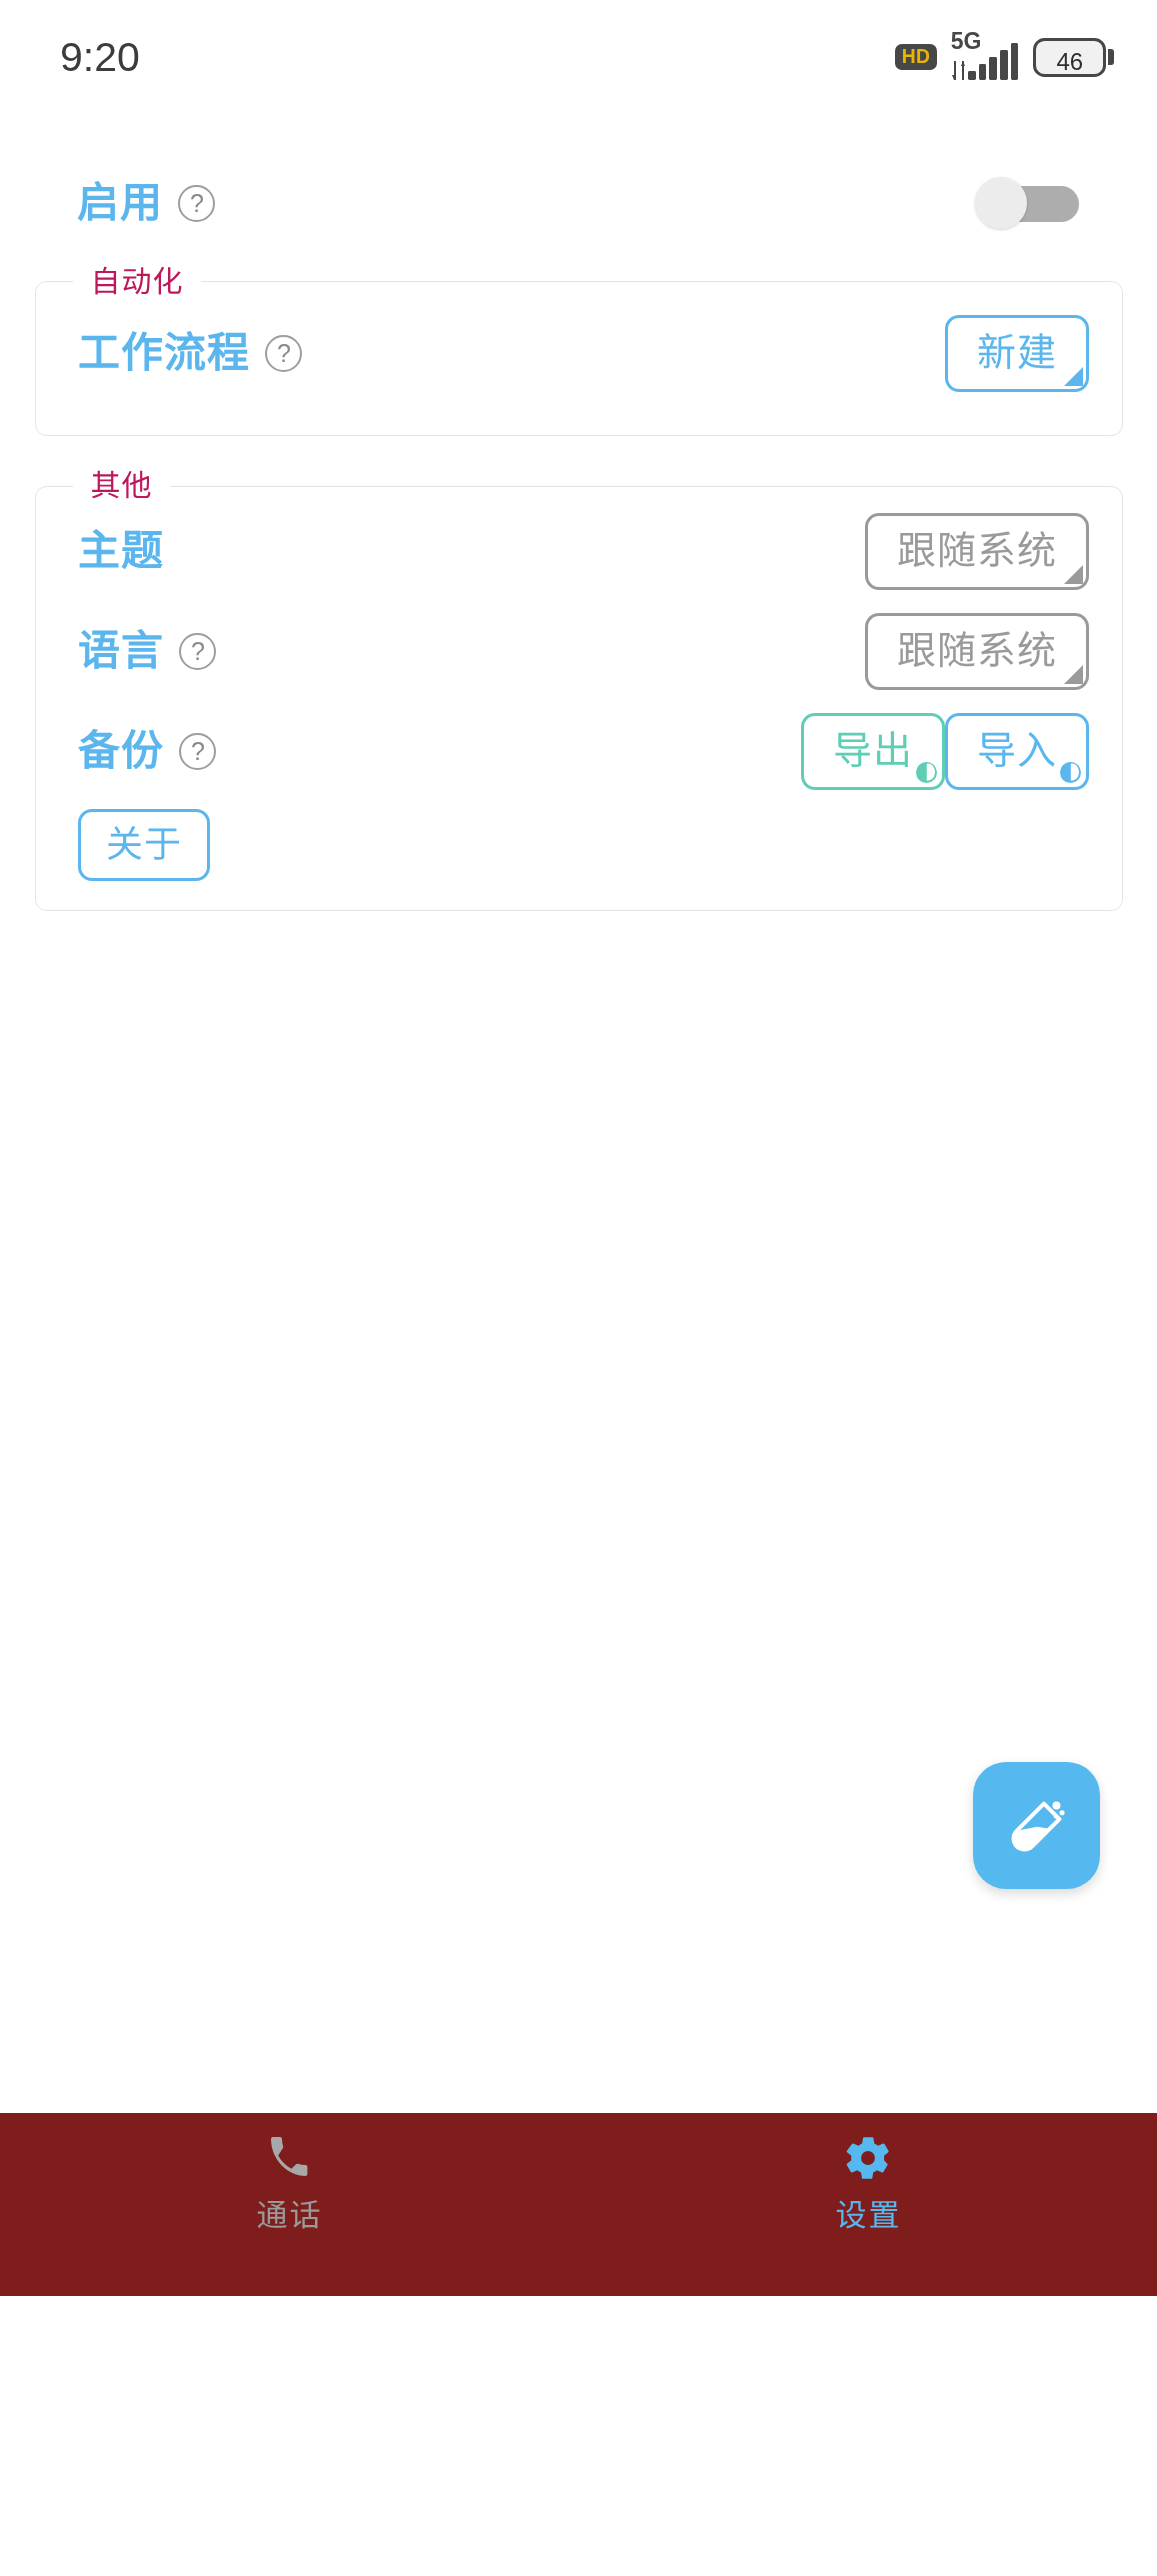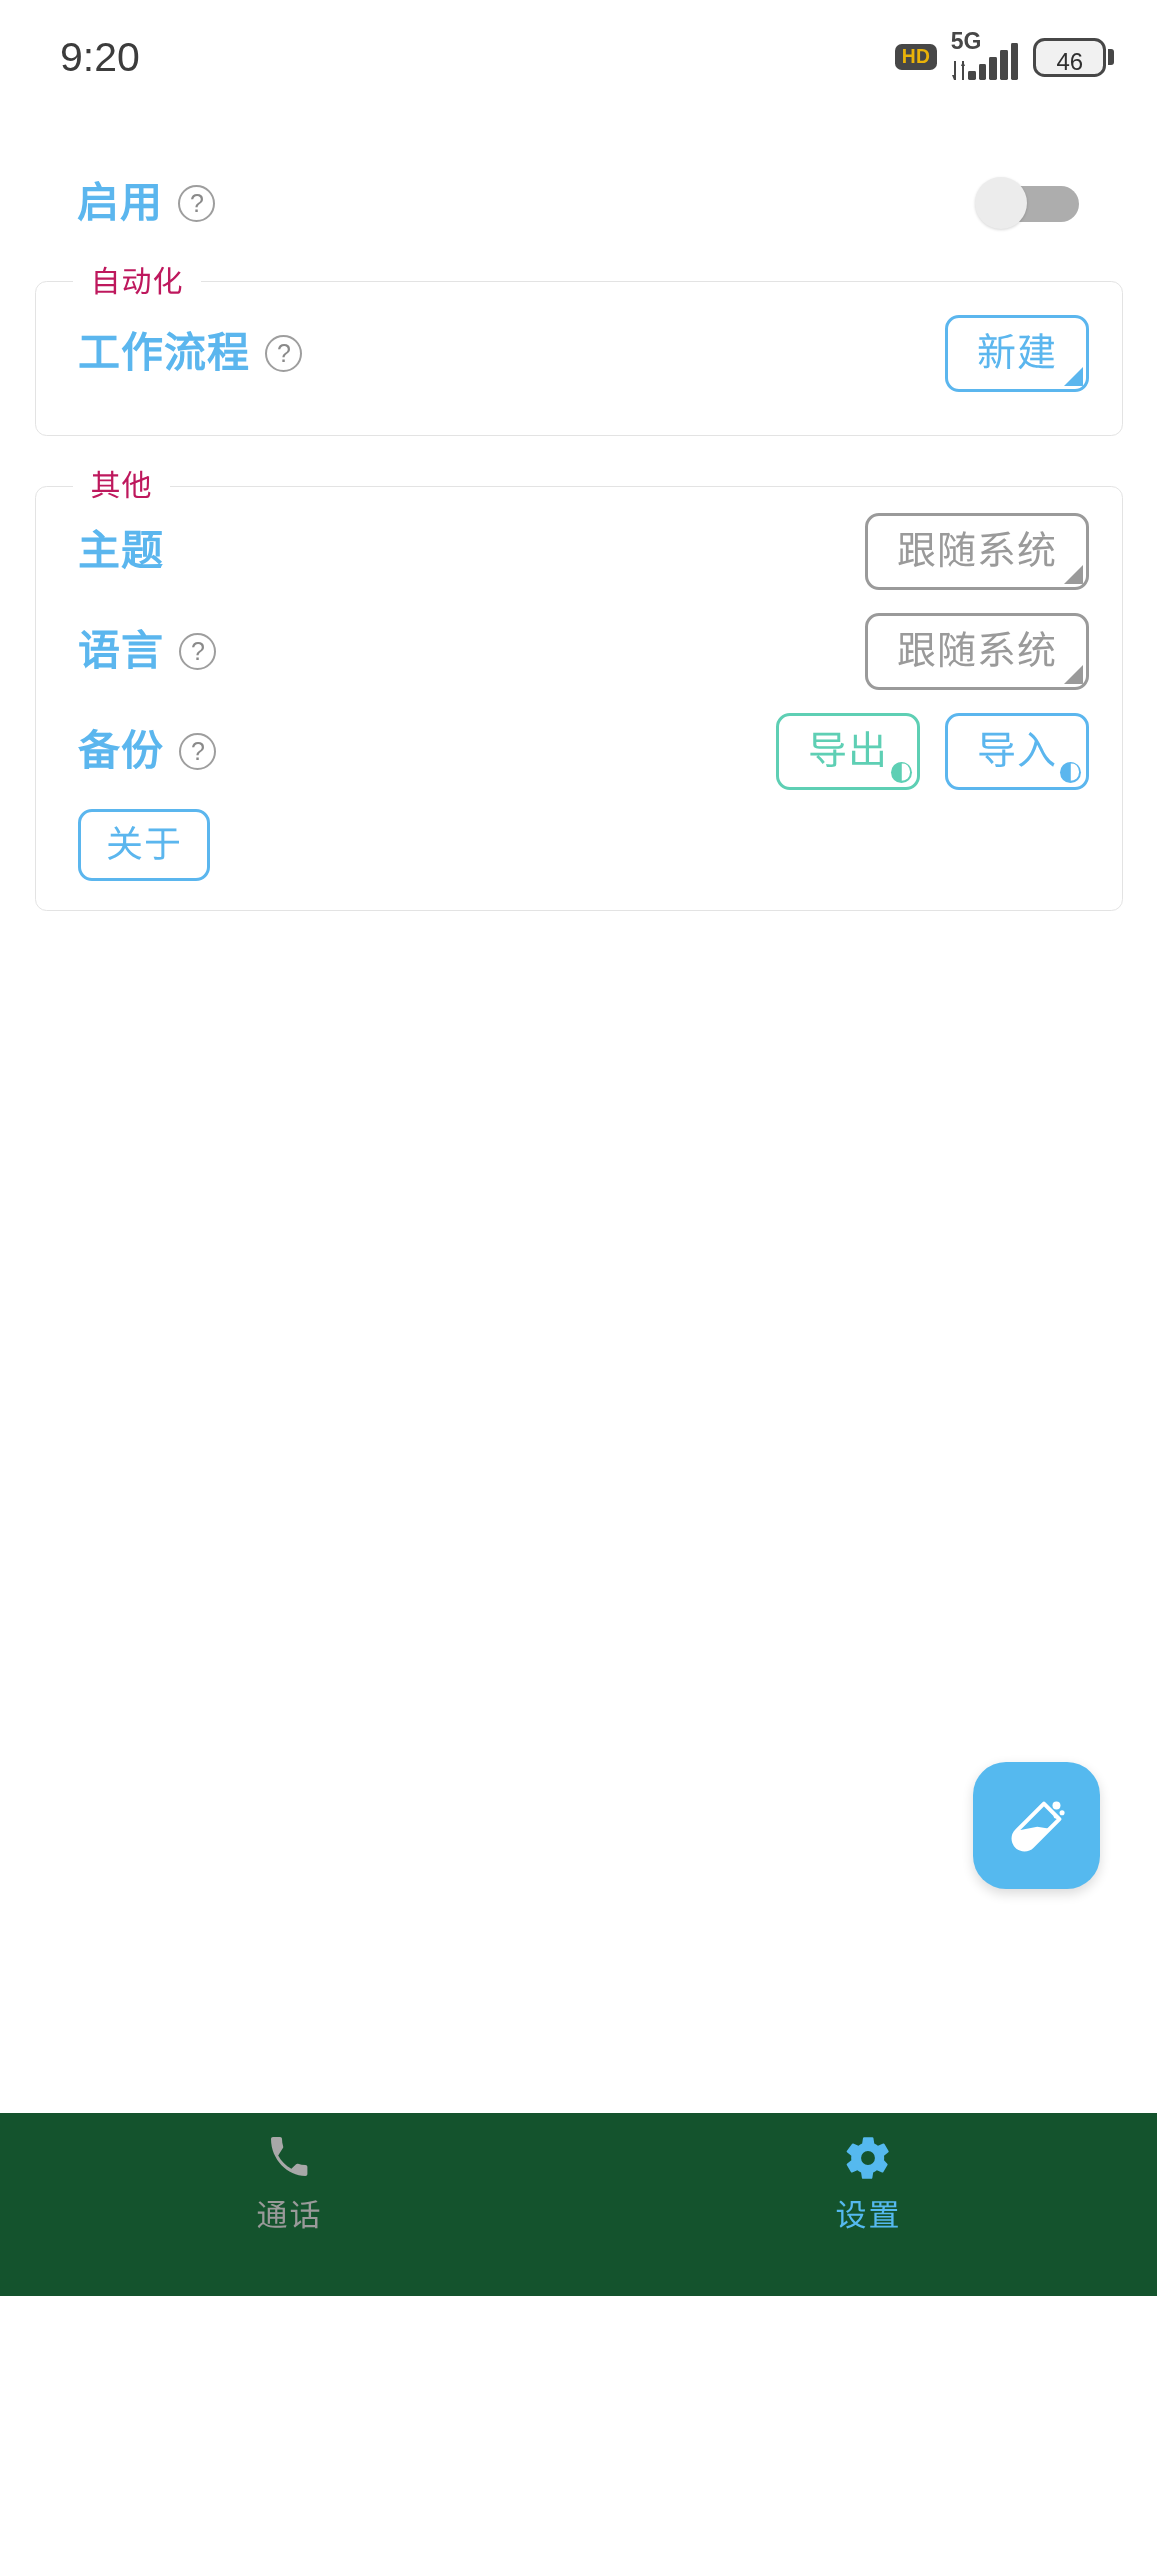--- a/index.html
+++ b/index.html
@@ -299,21 +299,20 @@
     left: 1.9px; top: 1.9px;
     width: 17.4px; height: 17.4px;
     border-radius: 50%;
     background: #ffffff;
     clip-path: polygon(50% 50%, 50% 0, 100% 0, 100% 100%, 50% 100%);
   }
 
   .backup-buttons {
     display: flex;
     align-items: flex-end;
-    gap: 25px;
   }
 
   .about-row {
     padding: 7.7px 42px 0 42px;
     display: flex;
   }
   .btn-about {
     font-size: 37px;
     padding: 13.5px 25px 15.4px 25px;
   }
@@ -333,21 +332,21 @@
     box-shadow: 0 4.8px 11.6px rgba(0,0,0,0.14);
   }
 
   
   .bottomnav {
     flex: 0 0 183px;
     display: flex;
     align-items: flex-start;
     justify-content: space-around;
     padding-top: 17.4px;
-    background: #14532d;
+    background: #7f1d1d;
   }
   .navitem {
     width: 33.33%;
     display: flex;
     flex-direction: column;
     align-items: center;
     gap: 13.5px;
   }
   .navlabel {
     font-size: 31px;

